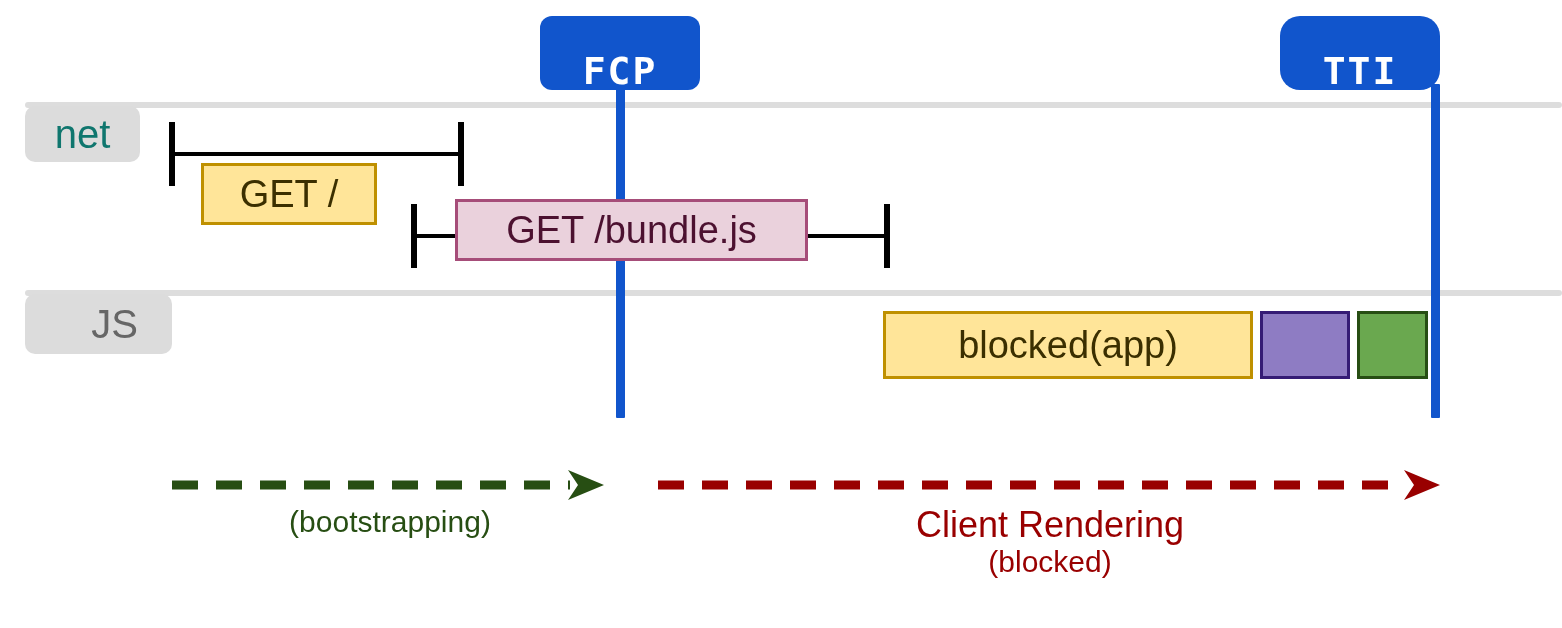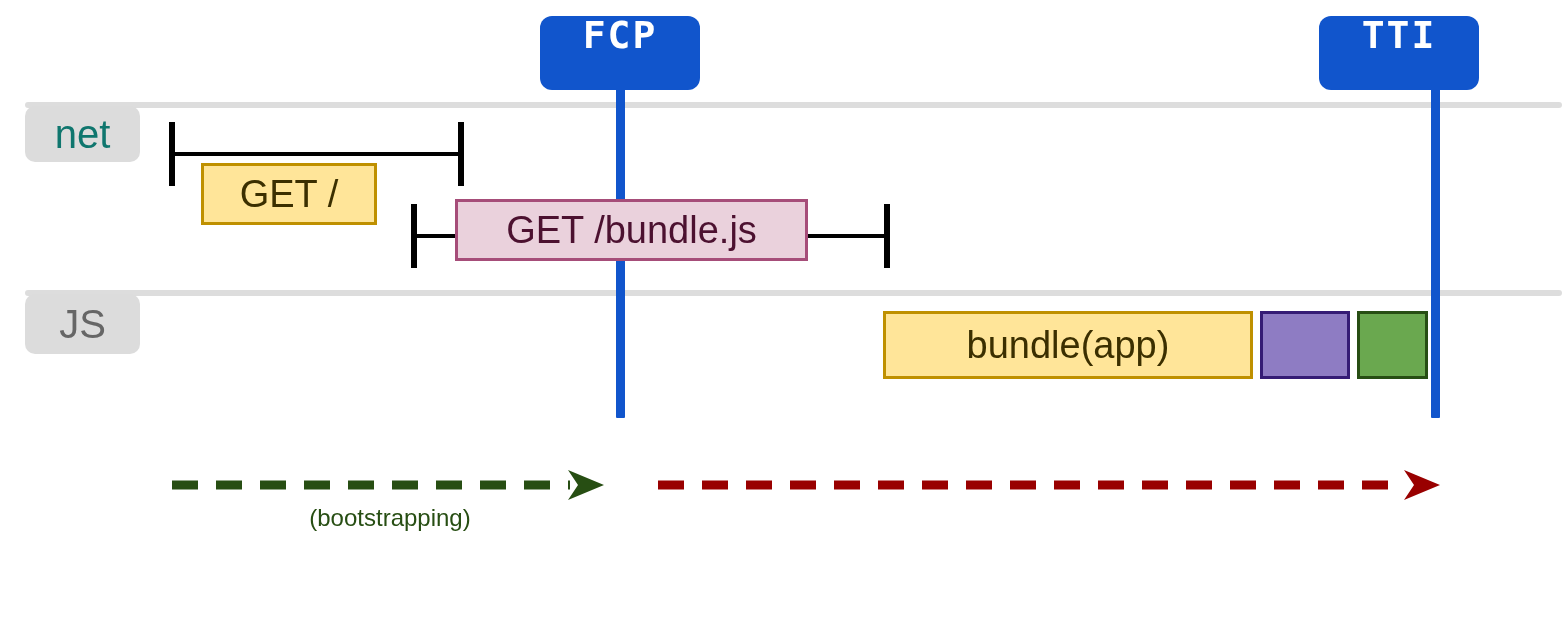--- a/index.html
+++ b/index.html
@@ -46,32 +46,32 @@
   
   .marker-line{
     position:absolute;
     width:9px;
     border-radius:1px;
   }
   .marker-badge{
     position:absolute;
     border-radius:12px;
     display:flex;
-    align-items:flex-start;
+    align-items:flex-end;
     justify-content:center;
     color:#ffffff;
     font-family:"DejaVu Sans Mono","Liberation Mono",monospace;
     font-weight:bold;
     font-size:38px;
     letter-spacing:2px;
     line-height:1;
   }
   #marker-badge-fcp{ left:540px; top:16px; width:160px; height:74px; }
   #marker-line-fcp { left:616px; top:84px;  height:334px; }
-  #marker-badge-tti{ left:1319px; top:16px; width:160px; height:74px; }
+  #marker-badge-tti{ left:1280px; top:16px; width:160px; height:74px;border-radius:20px; }
   #marker-line-tti { left:1431px; top:84px;  height:334px; }
 
   
   .span-rail{
     position:absolute;
     height:4px;
     background:#000000;
   }
   .span-cap{
     position:absolute;
@@ -129,36 +129,36 @@
   #phase-arrow-html{ left:172px; top:468px; width:432px; height:34px; }
   #phase-arrow-client{ left:658px; top:468px; width:782px; height:34px; }
 
   
   .phase-caption{
     position:absolute;
     text-align:center;
     line-height:1.12;
   }
   .phase-caption .phase-title{ display:block; font-size:36px; }
-  .phase-caption .phase-sub  { display:block; font-size:24px; }
+  .phase-caption .phase-sub  { display:block; font-size:30px; }
   #phase-caption-html  { left:200px; top:505px; width:380px; color:#274e13; }
   #phase-caption-client{ left:730px; top:505px; width:640px; color:#990000; }
 </style>
 </head>
 <body>
 
 <div id="stage">
 
   <div class="lane-rule" id="lane-rule-net" style="background: rgb(221, 221, 221);"></div>
   <div class="lane-rule" id="lane-rule-js" style="background: rgb(221, 221, 221);"></div>
 
   <div class="lane-tab" id="lane-tab-net" style="background: rgb(220, 220, 220); color: #0f766e;">
     <span>net</span>
   </div>
-  <div class="lane-tab" id="lane-tab-js" style="background: rgb(220, 220, 220); color: rgb(102, 102, 102);">
+  <div class="lane-tab" id="lane-tab-js" style="background: rgb(220, 220, 220); color: rgb(102, 102, 102); padding-left: 32px;">
     <span>JS</span>
   </div>
 
   <div class="marker-line" id="marker-line-fcp" style="background: rgb(17, 85, 204);"></div>
   <div class="marker-badge" id="marker-badge-fcp" style="background: rgb(17, 85, 204);">
     <span>FCP</span>
   </div>
 
   <div class="marker-line" id="marker-line-tti" style="background: rgb(17, 85, 204);"></div>
   <div class="marker-badge" id="marker-badge-tti" style="background: rgb(17, 85, 204);">
@@ -173,32 +173,36 @@
   </div>
 
   <div class="span-rail" id="span-rail-bundle" style="background: rgb(0, 0, 0);"></div>
   <div class="span-cap" id="span-cap-bundle-left" style="background: rgb(0, 0, 0);"></div>
   <div class="span-cap" id="span-cap-bundle-right" style="background: rgb(0, 0, 0);"></div>
   <div class="box" id="box-get-bundle">
     <span>GET /bundle.js</span>
   </div>
 
   <div class="box" id="box-render-app">
-    <span>bundle(app)</span>
+    <span>blocked(app)</span>
   </div>
   <div class="box" id="box-task-purple"></div>
   <div class="box" id="box-task-green"></div>
 
   <svg class="phase-arrow" id="phase-arrow-html" viewBox="0 0 432 34" preserveAspectRatio="none">
     <line x1="0" y1="17" x2="398" y2="17" stroke="#274e13" stroke-width="9" stroke-dasharray="26 18" stroke-linecap="butt"></line>
     <polygon points="396,2 432,17 396,32 406,17" fill="#274e13"></polygon>
   </svg>
 
   <svg class="phase-arrow" id="phase-arrow-client" viewBox="0 0 782 34" preserveAspectRatio="none">
     <line x1="0" y1="17" x2="748" y2="17" stroke="#990000" stroke-width="9" stroke-dasharray="26 18" stroke-linecap="butt"></line>
     <polygon points="746,2 782,17 746,32 756,17" fill="#990000"></polygon>
   </svg>
 
   <div class="phase-caption" id="phase-caption-html">
     <span class="phase-sub">(bootstrapping)</span>
   </div>
+  <div class="phase-caption" id="phase-caption-client">
+    <span class="phase-title">Client Rendering</span>
+    <span class="phase-sub">(blocked)</span>
+  </div>
 
 </div>
 
 </body></html>

